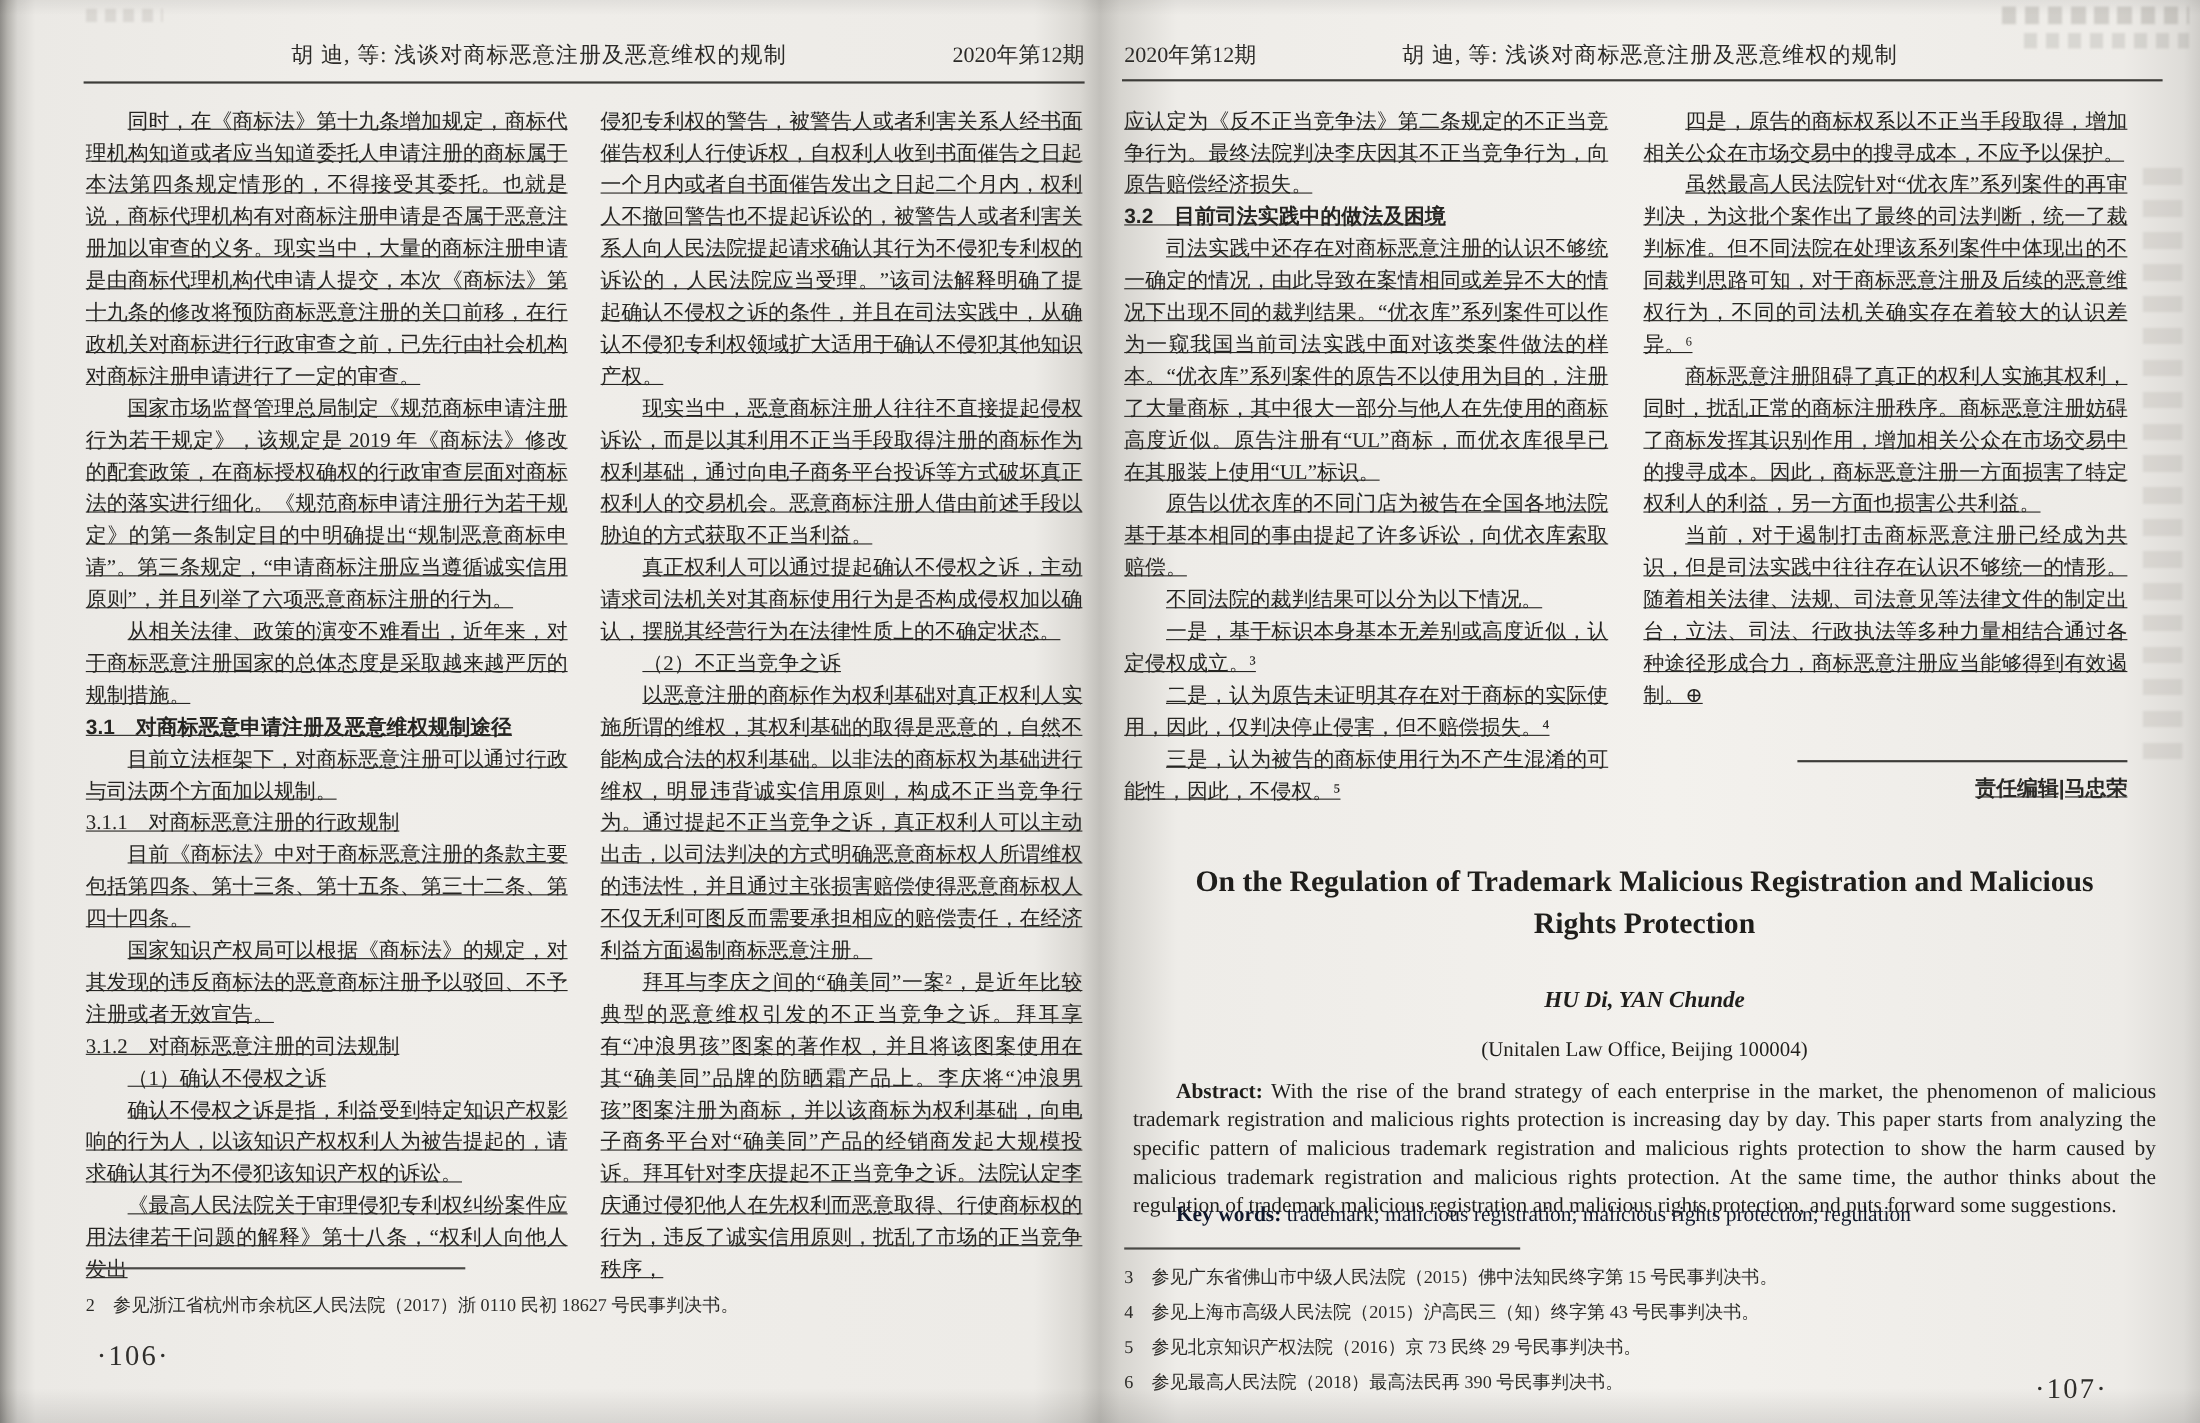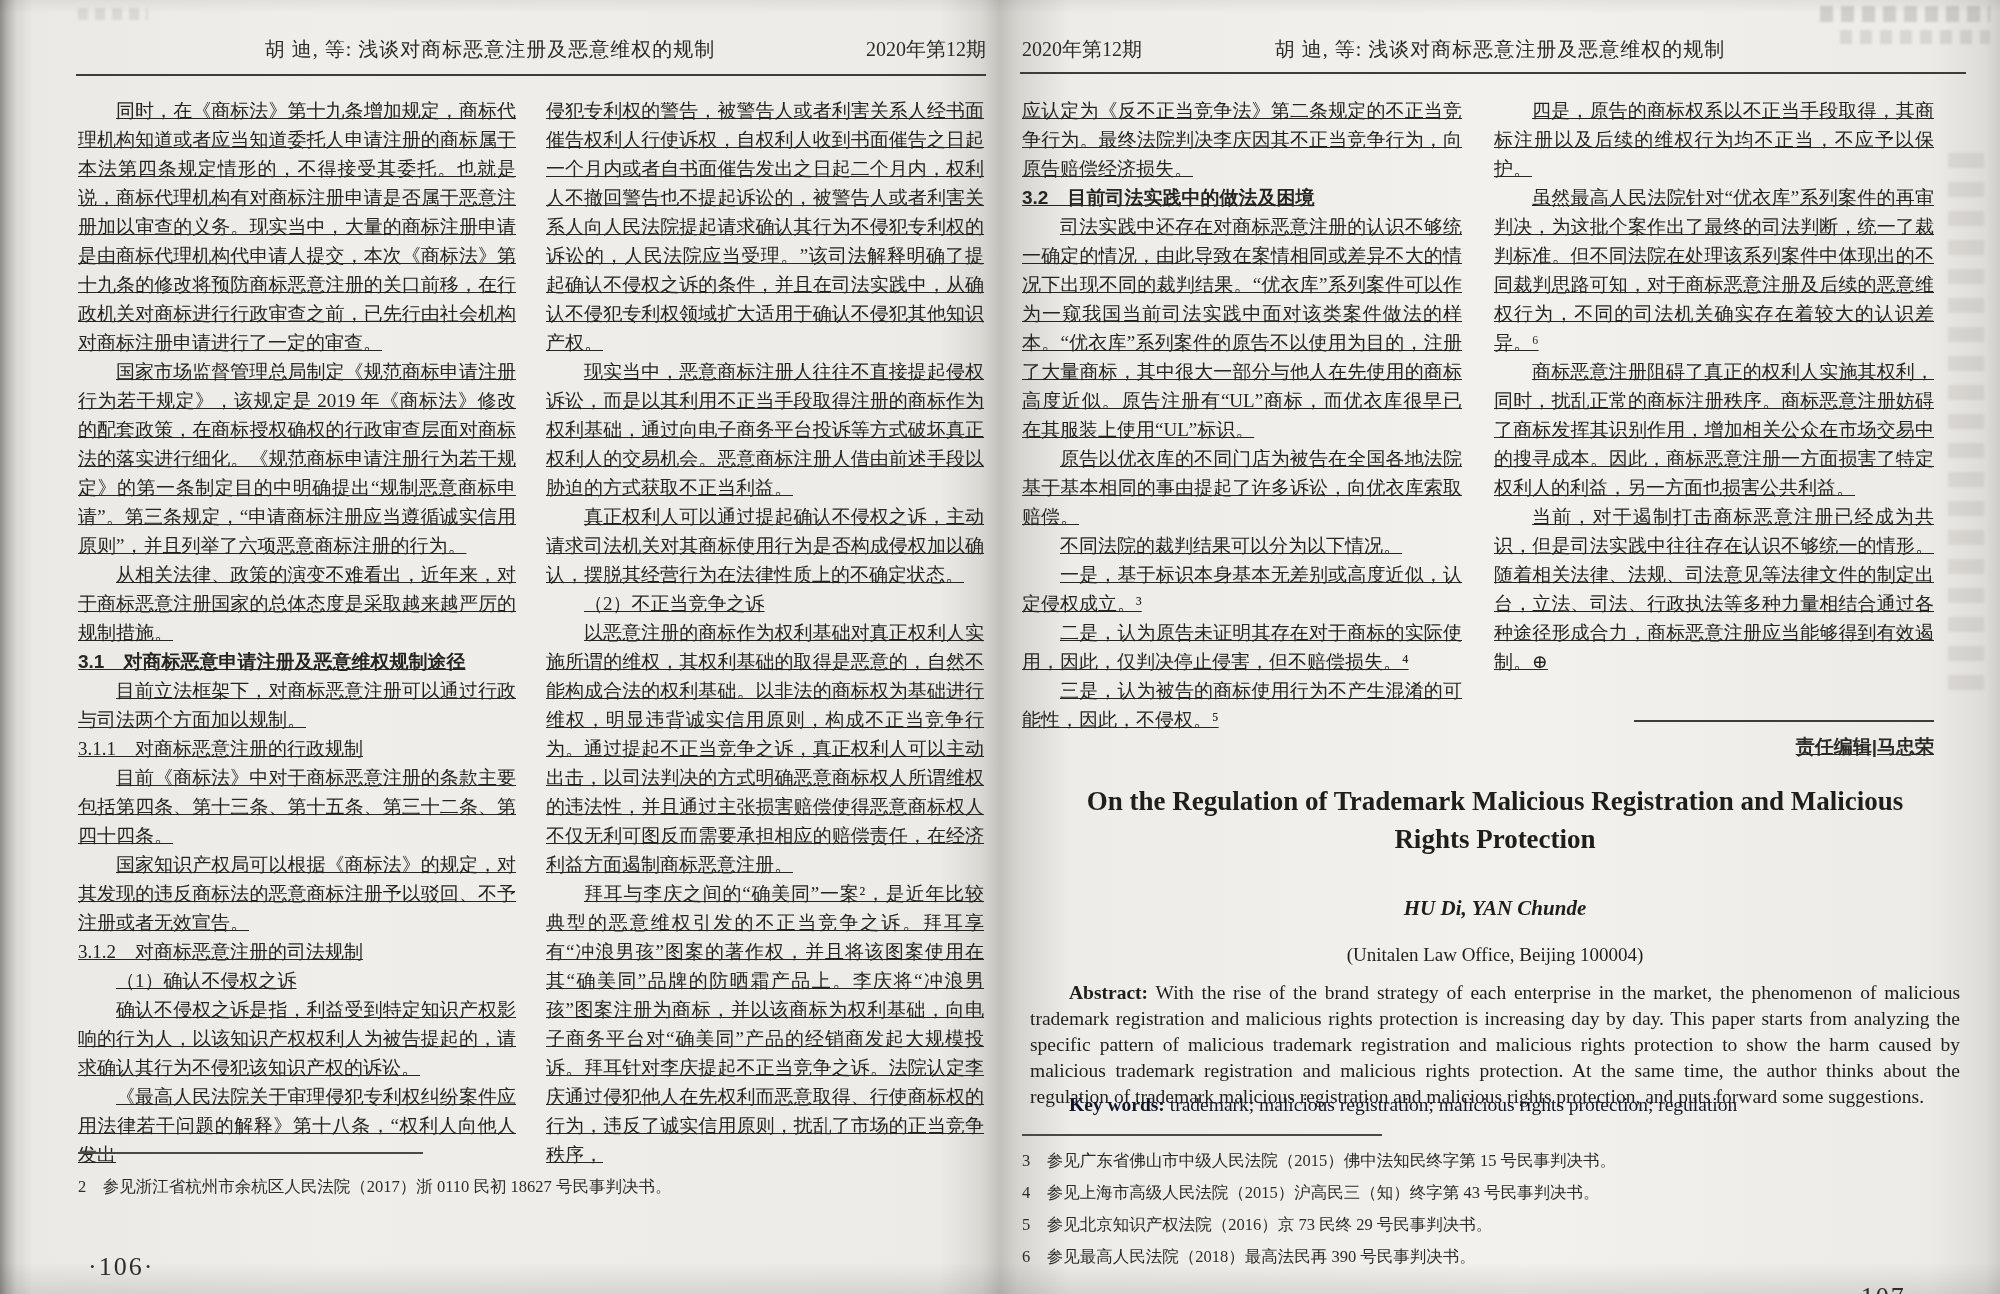--- a/index.html
+++ b/index.html
@@ -26,21 +26,21 @@
   .col{position:absolute;font-size:19px;line-height:29px;text-decoration:underline;}
   .para{margin:0;text-align:justify;color:#262522;}
   .para.body,.para.sub{text-indent:2em;}
   .para.cont{text-indent:0;}
   .para.h2,.para.h2gap{font-family:"Liberation Sans","DejaVu Sans",sans-serif;font-weight:700;text-indent:0;}
   .para.h2gap{margin-top:34px;margin-bottom:6px;}
   .para.h3{text-indent:0;}
 
   .fn-rule{position:absolute;height:2px;background:#4a4946;}
   .footnote{position:absolute;font-size:16.5px;line-height:30px;color:#2c2b28;white-space:nowrap;}
-  .page-num{position:absolute;font-size:26px;letter-spacing:2px;color:#2f2e2b;margin-top:34px;}
+  .page-num{position:absolute;font-size:26px;letter-spacing:2px;color:#2f2e2b;}
 
   .eng{position:absolute;text-align:center;color:#1f1e1b;}
   .eng-title{font-size:27px;font-weight:700;line-height:38px;}
   .eng-authors{font-size:21px;font-weight:700;font-style:italic;}
   .eng-affil{font-size:19px;}
   .eng-abstract{position:absolute;font-size:19.5px;line-height:26px;text-align:justify;text-indent:2em;color:#1f1e1b;}
   .eng-abstract b,.eng-keywords b{font-weight:700;}
   .eng-keywords{position:absolute;font-size:19.5px;line-height:26px;text-align:left;text-indent:2em;color:#0f172a;}
 
   .editor-rule{width:300px;height:2px;background:#3d3c39;margin:44px 0 10px auto;}
@@ -105,21 +105,21 @@
       <p class="para body">司法实践中还存在对商标恶意注册的认识不够统一确定的情况，由此导致在案情相同或差异不大的情况下出现不同的裁判结果。“优衣库”系列案件可以作为一窥我国当前司法实践中面对该类案件做法的样本。“优衣库”系列案件的原告不以使用为目的，注册了大量商标，其中很大一部分与他人在先使用的商标高度近似。原告注册有“UL”商标，而优衣库很早已在其服装上使用“UL”标识。</p>
       <p class="para body">原告以优衣库的不同门店为被告在全国各地法院基于基本相同的事由提起了许多诉讼，向优衣库索取赔偿。</p>
       <p class="para body">不同法院的裁判结果可以分为以下情况。</p>
       <p class="para body">一是，基于标识本身基本无差别或高度近似，认定侵权成立。³</p>
       <p class="para body">二是，认为原告未证明其存在对于商标的实际使用，因此，仅判决停止侵害，但不赔偿损失。⁴</p>
       <p class="para body">三是，认为被告的商标使用行为不产生混淆的可能性，因此，不侵权。⁵</p>
     </div>
 
   <div class="col" style="left:494px;top:96px;width:440px;">
     <div>
-        <p class="para body">四是，原告的商标权系以不正当手段取得，其商标注册以及后续的维权行为均不正当，不应予以保护。</p>
+        <p class="para body">四是，原告的商标权系以不正当手段取得，增加相关公众在市场交易中的搜寻成本，不应予以保护。</p>
         <p class="para body">虽然最高人民法院针对“优衣库”系列案件的再审判决，为这批个案作出了最终的司法判断，统一了裁判标准。但不同法院在处理该系列案件中体现出的不同裁判思路可知，对于商标恶意注册及后续的恶意维权行为，不同的司法机关确实存在着较大的认识差异。⁶</p>
         <p class="para body">商标恶意注册阻碍了真正的权利人实施其权利，同时，扰乱正常的商标注册秩序。商标恶意注册妨碍了商标发挥其识别作用，增加相关公众在市场交易中的搜寻成本。因此，商标恶意注册一方面损害了特定权利人的利益，另一方面也损害公共利益。</p>
         <p class="para body">当前，对于遏制打击商标恶意注册已经成为共识，但是司法实践中往往存在认识不够统一的情形。随着相关法律、法规、司法意见等法律文件的制定出台，立法、司法、行政执法等多种力量相结合通过各种途径形成合力，商标恶意注册应当能够得到有效遏制。⊕</p>
       </div>
     <div class="editor-rule"></div>
     <div class="editor-line">责任编辑|马忠荣</div>
   </div>
 
   <div class="eng eng-title" style="left:60px;top:782px;width:870px;">On the Regulation of Trademark Malicious Registration and Malicious Rights Protection</div>
   <div class="eng eng-authors" style="left:60px;top:896px;width:870px;">HU Di, YAN Chunde</div>

